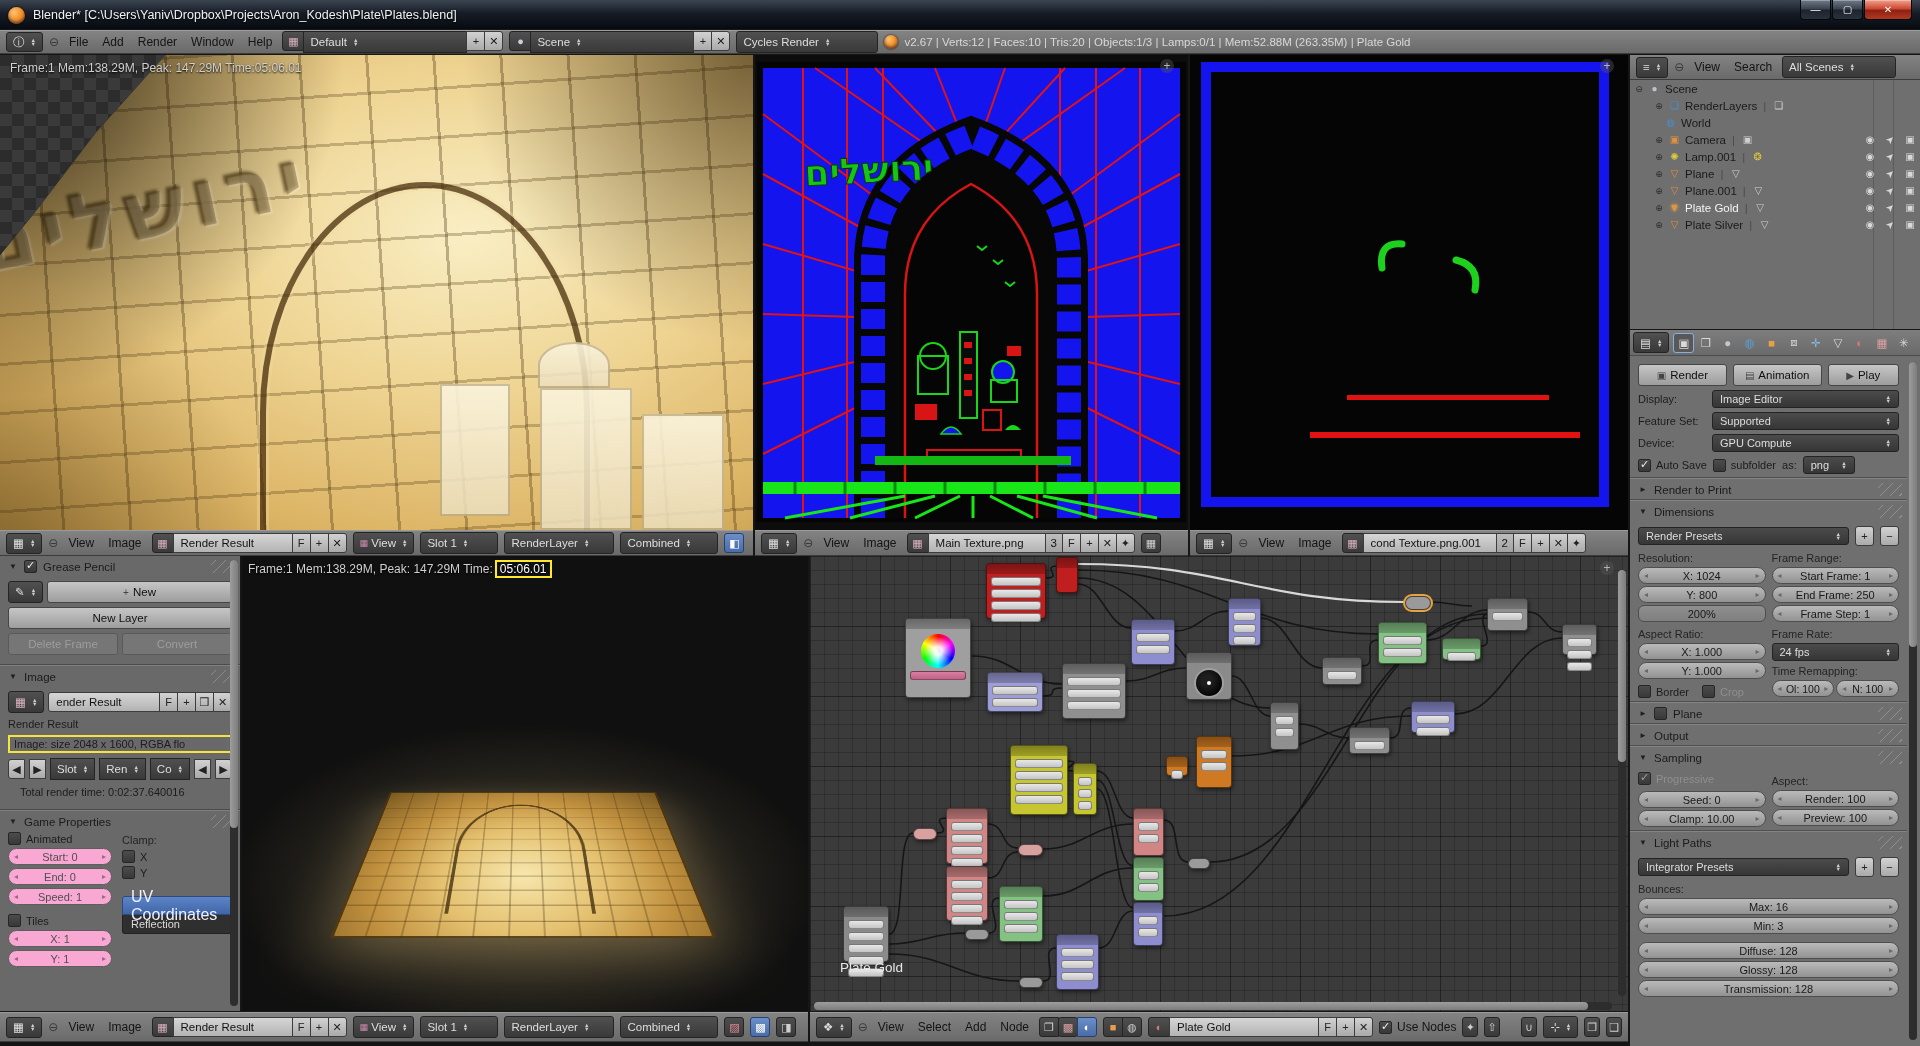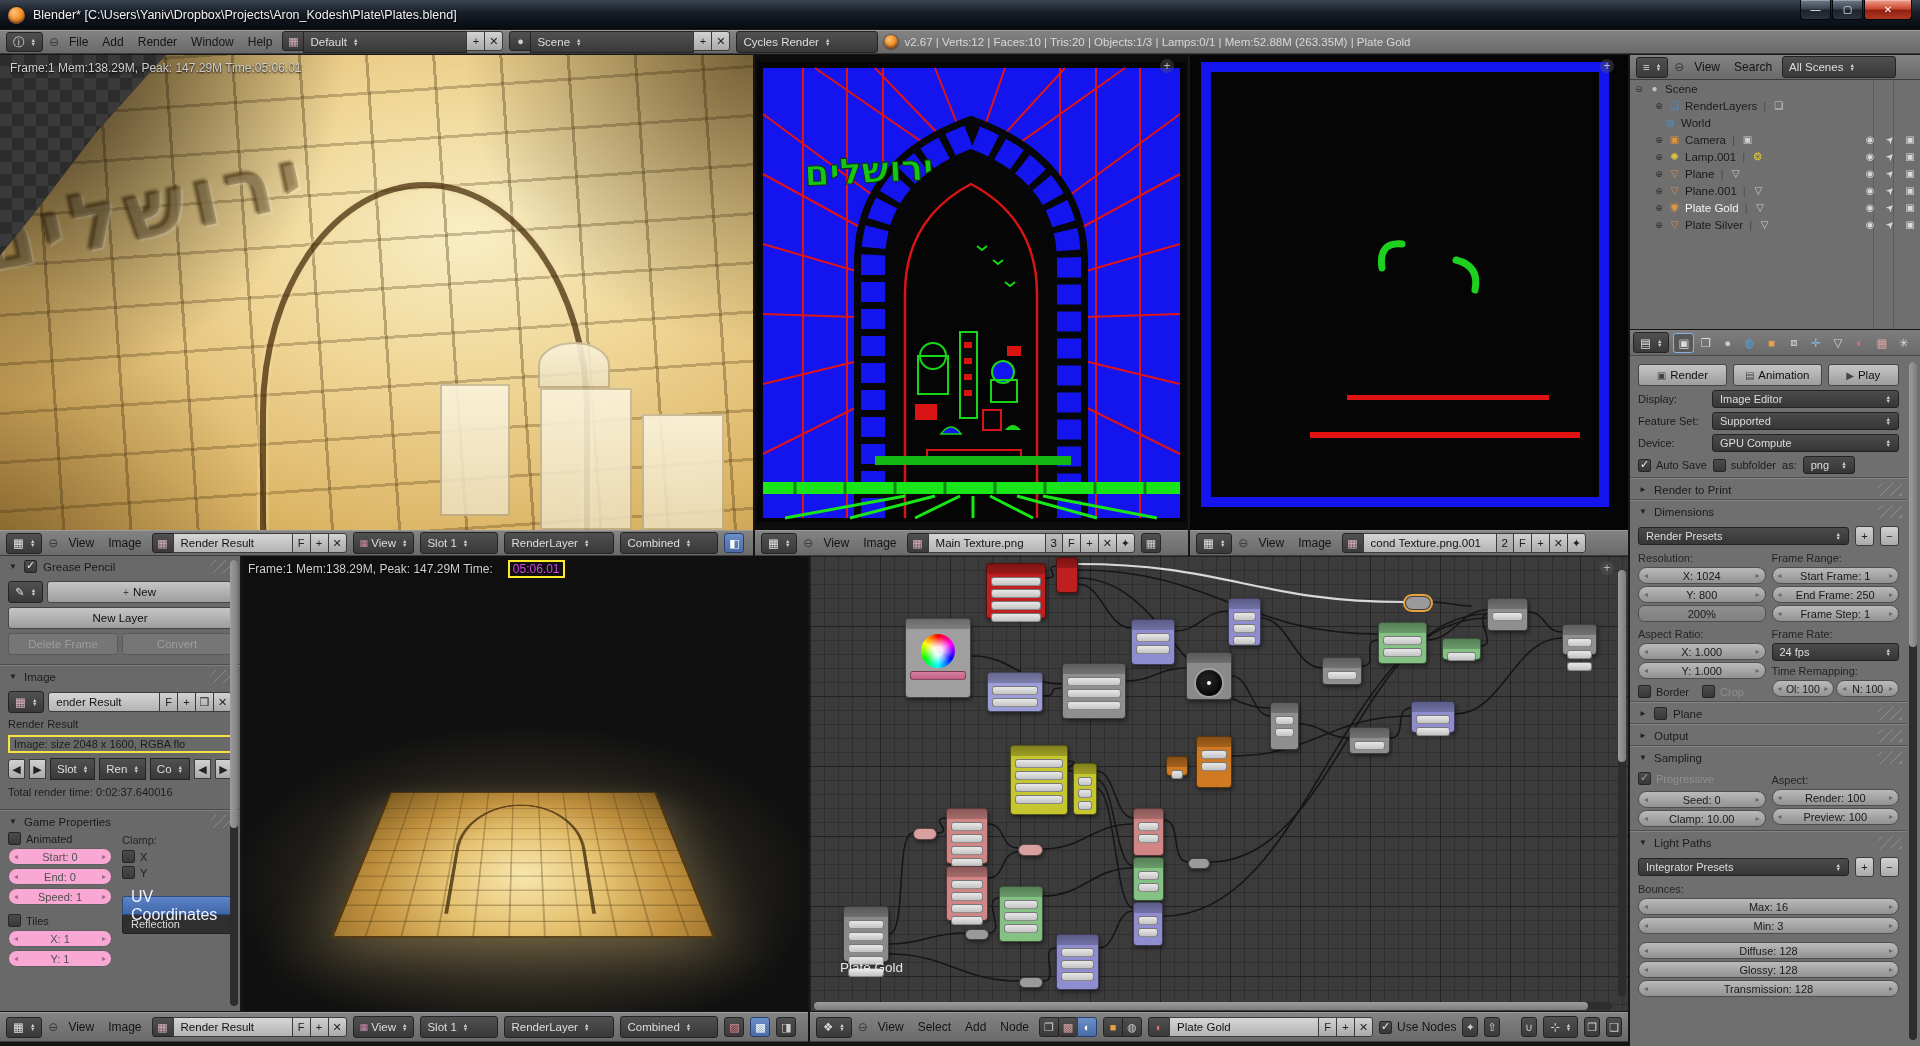--- a/index.html
+++ b/index.html
@@ -105,21 +105,21 @@
   .glow{position:absolute;inset:0;background:radial-gradient(ellipse 420px 230px at 50% 72%,rgba(255,224,150,.26),transparent 70%)}
   .plate{position:absolute;left:88px;top:52px;width:386px;height:330px;border-radius:5px;
     transform:perspective(560px) rotateX(50deg);transform-origin:50% 100%;
     background:radial-gradient(ellipse at 50% 66%,#f7e7ae 0%,#e5c271 34%,#c1913f 62%,#77571f 100%);
     box-shadow:0 26px 70px rgba(255,214,130,.28),inset 0 0 0 3px rgba(60,40,10,.8)}
   .plate .lines{position:absolute;inset:0;
     background:repeating-linear-gradient(0deg,transparent 0 26px,rgba(70,48,14,.4) 26px 28px),
       repeating-linear-gradient(90deg,transparent 0 34px,rgba(70,48,14,.3) 34px 36px)}
   .plate .parch{position:absolute;left:110px;top:40px;width:160px;height:250px;box-sizing:border-box;
     border:4px solid rgba(60,40,10,.75);border-bottom:none;border-radius:80px 80px 0 0/120px 120px 0 0}
-  .ytime{display:inline-block;border:2px solid #ffe92c;padding:0 3px;margin-left:15px;color:#d946ef}
+  .ytime{display:inline-block;border:2px solid #ffe92c;padding:0 3px;margin-left:2px;color:#ffffff}
 
   
   #node-canvas{position:absolute;inset:0}
   .node{position:absolute;border:1px solid rgba(8,8,8,.6);border-radius:4px;box-shadow:1px 2px 4px rgba(0,0,0,.5);box-sizing:border-box}
   .nt{height:10px;background:linear-gradient(rgba(0,0,0,.35),rgba(0,0,0,.2));border-radius:3px 3px 0 0}
   .nr{height:7px;margin:3px 4px 0;border-radius:3px;background:linear-gradient(#e8e8e8,#c4c4c4);border:1px solid rgba(0,0,0,.4)}
   .nr.pink{background:linear-gradient(#d87fa2,#c45f86)}
   .k-pill{border-radius:7px}
   .nwheel{width:34px;height:34px;margin:5px auto 0;border-radius:50%;
     background:radial-gradient(circle,rgba(255,255,255,.9) 0 18%,transparent 60%),
@@ -729,21 +729,21 @@
         <span>Plane</span>
       </div>
     <div class="phdr">
         <span class="tri">►</span>
         <span>Output</span>
       </div>
     <div class="phdr">
         <span class="tri">▼</span>
         <span>Sampling</span>
       </div>
-    <div class="prow" style="align-items:flex-start">
+    <div class="prow" style="align-items:center">
       <div class="pcol">
         <span class="crow">
             <span class="chk on dim"></span>
             <span class="plabel dim" style="margin:0">Progressive</span>
           </span>
         <div class="sl" style="margin-top:4px">Seed: 0</div>
         <div class="sl">Clamp: 10.00</div>
       </div>
       <div class="pcol">
         <div class="plabel">Aspect:</div>
@@ -853,21 +853,21 @@
       <span class="pill-dark" style="height:20px;flex:1;border-radius:0">
           <span>Co</span>
           <span class="spin">
             <i>▲</i>
             <i>▼</i>
           </span>
         </span>
       <span class="sqb">◀</span>
       <span class="sqb" style="border-radius:0 3px 3px 0">▶</span>
     </div>
-    <div style="margin:6px 0">Total render time: 0:02:37.640016</div>
+    <div style="margin:6px 12px">Total render time: 0:02:37.640016</div>
   </div>
   <div class="phdr">
       <span class="tri">▼</span>
       <span>Game Properties</span>
     </div>
   <div class="tp">
     <div style="display:flex;gap:10px">
       <div style="width:104px;display:flex;flex-direction:column;gap:3px">
         <span class="crow">
             <span class="chk"></span>

